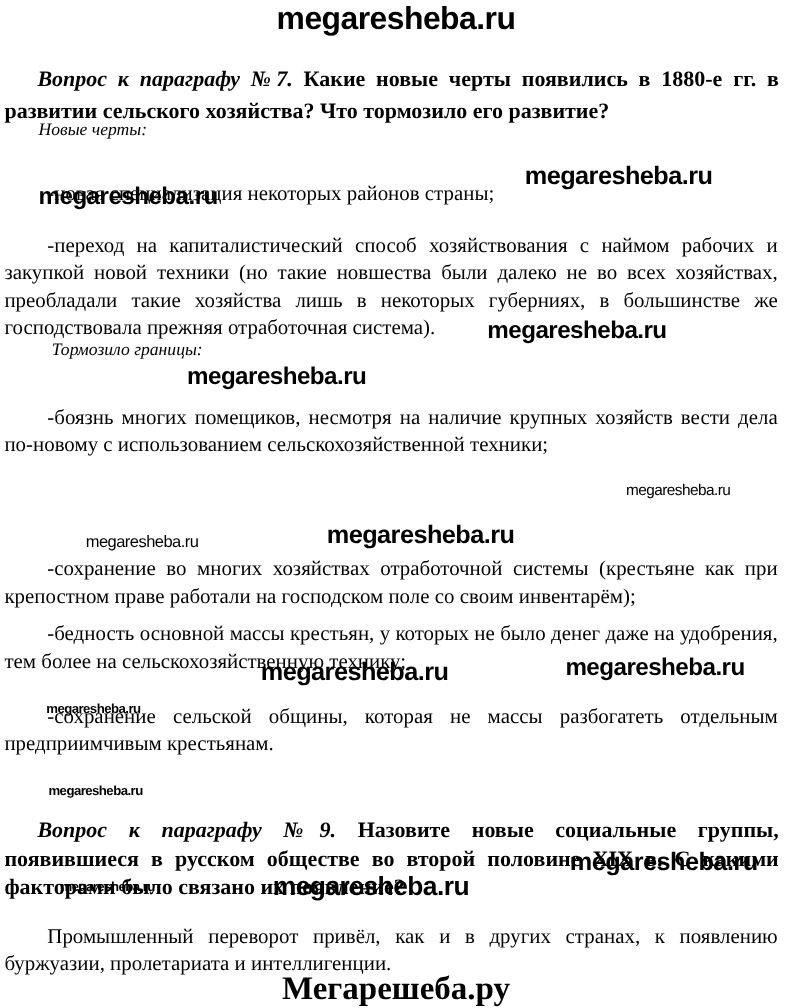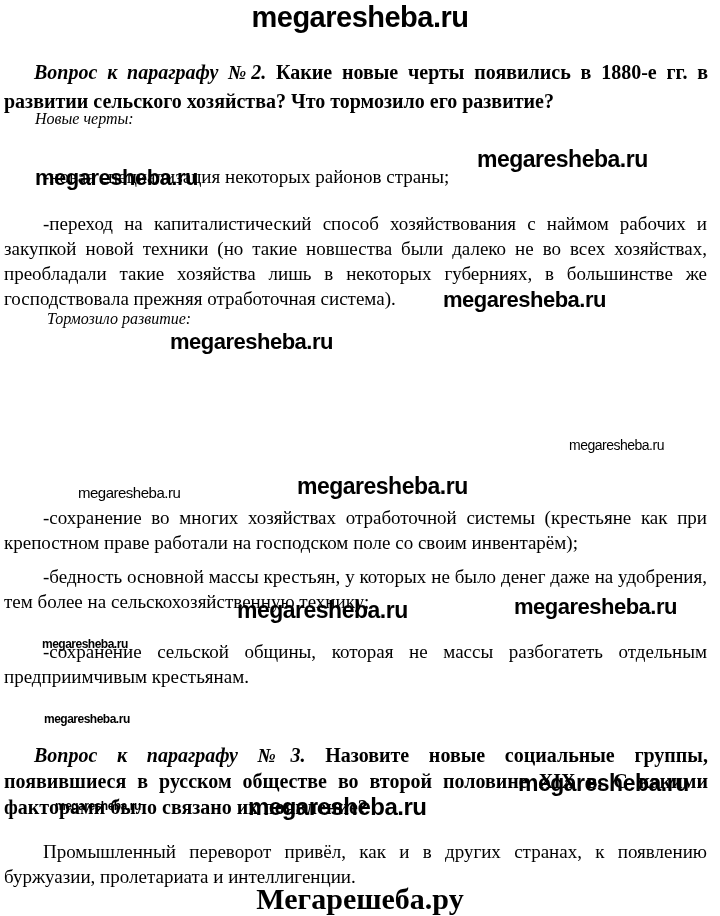--- a/index.html
+++ b/index.html
@@ -85,50 +85,51 @@
   .p7 { top: 620px; }
   .p8 { top: 820px; }
 </style>
 </head>
 <body>
 
 <div class="page">
 
   <div class="wm wm-header">megaresheba.ru</div>
 
-  <p class="q q2"><span class="lead">Вопрос к параграфу №2. </span><span>Какие новые черты появились в 1880-е гг. в развитии сельского хозяйства? Что тормозило его развитие?</span></p>
+  <p class="q q2"><span class="lead">Вопрос к параграфу №7. </span><span>Какие новые черты появились в 1880-е гг. в развитии сельского хозяйства? Что тормозило его развитие?</span></p>
 
   <div class="subhead sh1">Новые черты:</div>
 
   <p class="para p1">-новая специализация некоторых районов страны;</p>
   <span class="wm wm-a">megaresheba.ru</span>
   <span class="wm wm-b">megaresheba.ru</span>
 
   <p class="para p2">-переход на капиталистический способ хозяйствования с наймом рабочих и закупкой новой техники (но такие новшества были далеко не во всех хозяйствах, преобладали такие хозяйства лишь в некоторых губерниях, в большинстве же господствовала прежняя отработочная система).</p>
   <span class="wm wm-c">megaresheba.ru</span>
 
-  <div class="subhead sh2">Тормозило развитие:</div>
+  <div class="subhead sh2">Тормозило границы:</div>
   <span class="wm wm-d">megaresheba.ru</span>
 
+  <p class="para p3">-боязнь многих помещиков, несмотря на наличие крупных хозяйств вести дела по-новому с использованием сельскохозяйственной техники;</p>
 
   <span class="wm wm-e">megaresheba.ru</span>
 
   <span class="wm wm-f">megaresheba.ru</span>
   <span class="wm wm-g">megaresheba.ru</span>
   <p class="para p5">-сохранение во многих хозяйствах отработочной системы (крестьяне как при крепостном праве работали на господском поле со своим инвентарём);</p>
 
   <p class="para p6">-бедность основной массы крестьян, у которых не было денег даже на удобрения, тем более на сельскохозяйственную технику;</p>
   <span class="wm wm-h">megaresheba.ru</span>
   <span class="wm wm-i">megaresheba.ru</span>
 
   <p class="para p7">-сохранение сельской общины, которая не массы разбогатеть отдельным предприимчивым крестьянам.</p>
   <span class="wm wm-j">megaresheba.ru</span>
 
   <span class="wm wm-k">megaresheba.ru</span>
-  <p class="q q3"><span class="lead">Вопрос к параграфу №3. </span><span>Назовите новые социальные группы, появившиеся в русском обществе во второй половине XIX в. С какими факторами было связано их появление?</span></p>
+  <p class="q q3"><span class="lead">Вопрос к параграфу №9. </span><span>Назовите новые социальные группы, появившиеся в русском обществе во второй половине XIX в. С какими факторами было связано их появление?</span></p>
   <span class="wm wm-l">megaresheba.ru</span>
   <span class="wm wm-m">megaresheba.ru</span>
   <span class="wm wm-n">megaresheba.ru</span>
 
   <p class="para p8">Промышленный переворот привёл, как и в других странах, к появлению буржуазии, пролетариата и интеллигенции.</p>
 
   <div class="wm-footer">Мегарешеба.ру</div>
 
 </div>
 

